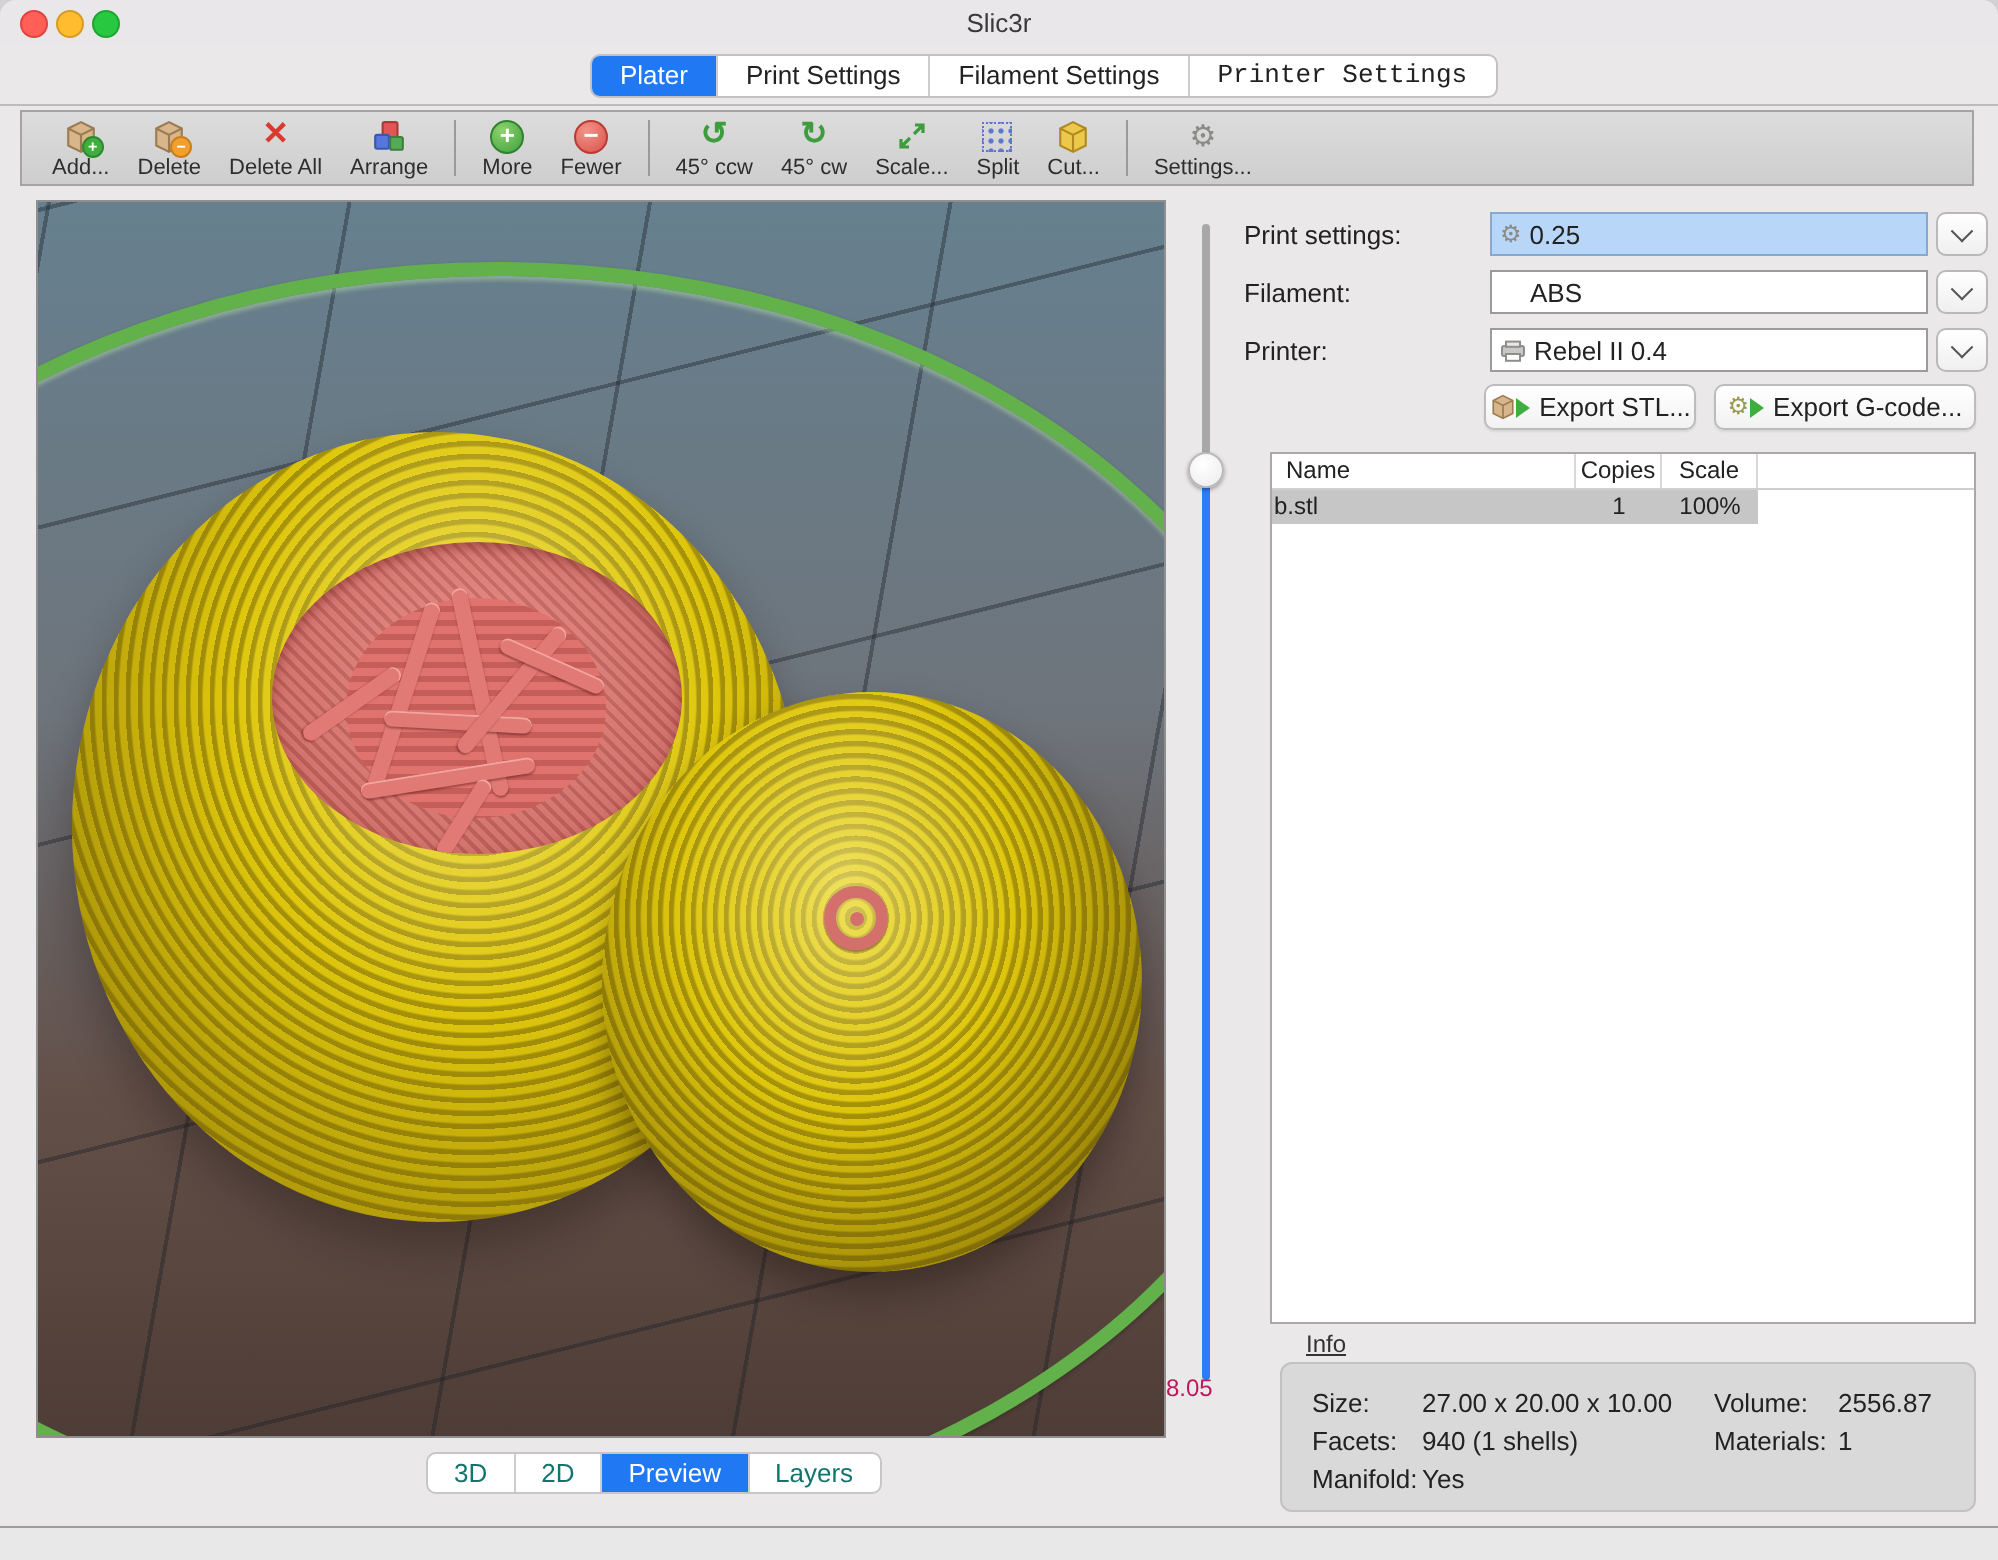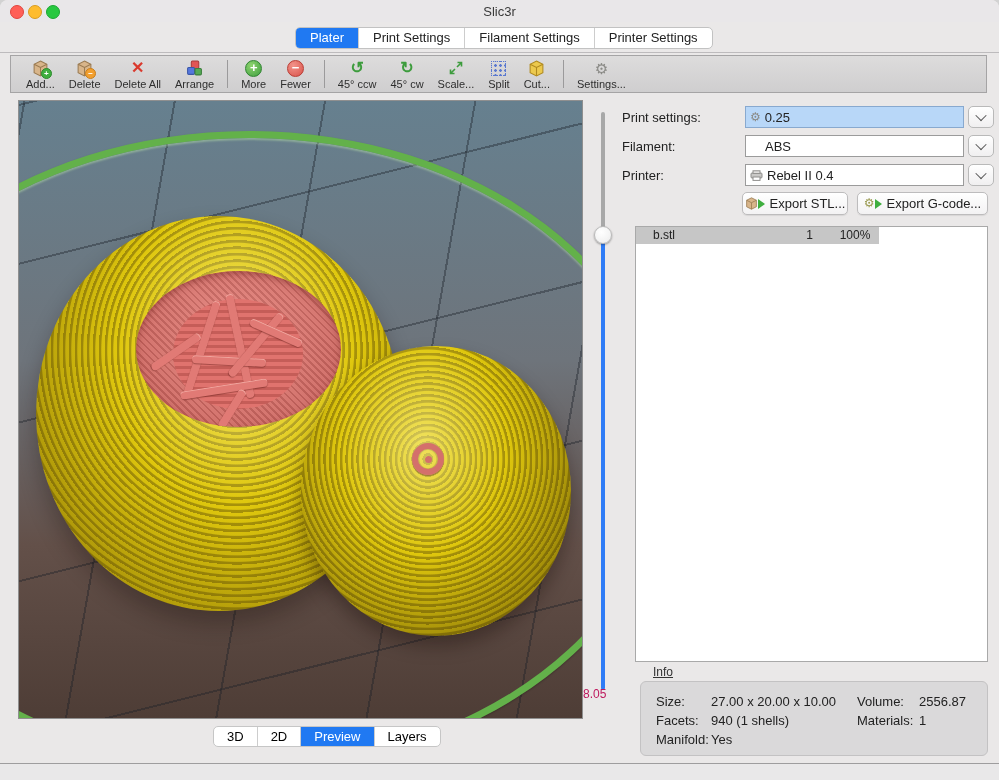--- a/index.html
+++ b/index.html
@@ -10,21 +10,21 @@
   .tl{position:absolute;top:5px;width:12px;height:12px;border-radius:50%;}
   .tl.red{left:10px;background:#ff5f57;border:1px solid #e0443e;}
   .tl.yellow{left:28px;background:#febc2e;border:1px solid #d89c22;}
   .tl.green{left:46px;background:#28c840;border:1px solid #1da632;}
   .title{position:absolute;left:0;top:4px;width:100%;text-align:center;font-size:13px;color:#3a3a3a;}
   
   .tabs{position:absolute;left:295px;top:27px;height:22px;display:flex;background:#fff;
         border:1px solid #c2c2c2;border-radius:5px;overflow:hidden;box-sizing:border-box;}
   .tab{padding:0 14px;font-size:13px;line-height:20px;color:#222;border-right:1px solid #cdcdcd;
        cursor:default;white-space:nowrap;}
-  .tab:last-child{border-right:none;}
+  .tab:last-child{border-right:none;font-family:Liberation Mono, monospace;}
   .tab.active{background:#2079f2;color:#fff;}
   .topline{position:absolute;left:0;top:52px;width:999px;height:1px;background:#bdbbbd;}
   
   .toolbar{position:absolute;left:10px;top:55px;width:977px;height:38px;
            background:linear-gradient(#dddcdc,#cfcecf);border:1px solid #a5a4a5;
            display:flex;align-items:flex-end;padding:0 0 2px 8px;box-sizing:border-box;}
   .titem{display:flex;flex-direction:column;align-items:center;margin:0 7px;cursor:default;}
   .titem .ic{height:18px;display:flex;align-items:center;justify-content:center;position:relative;}
   .titem .lb{font-size:11px;color:#2e2e2e;margin-top:1px;white-space:nowrap;}
   .tsep{width:1px;height:28px;background:#9b9a9b;margin:0 6px 2px 6px;}
@@ -77,21 +77,21 @@
   
   .slider-track-top{position:absolute;left:601px;top:112px;width:4px;height:118px;background:#a8a8a8;border-radius:2px;}
   .slider-track-bottom{position:absolute;left:601px;top:242px;width:4px;height:448px;background:#2f7cf6;border-radius:2px;}
   .slider-thumb{position:absolute;left:594px;top:226px;width:18px;height:18px;border-radius:50%;
     background:radial-gradient(circle at 40% 32%,#ffffff,#ececec);border:1px solid #b9b9b9;
     box-shadow:0 1px 2px rgba(0,0,0,.35);box-sizing:border-box;}
   .slider-value{position:absolute;left:583px;top:687px;width:44px;font-size:12px;color:#be185d;}
   
   .viewtabs{position:absolute;left:213px;top:726px;height:21px;display:flex;background:#fff;
     border:1px solid #c6c6c6;border-radius:5px;overflow:hidden;box-sizing:border-box;}
-  .vtab{padding:0 13px;font-size:13px;line-height:19px;color:#000000;border-right:1px solid #cdcdcd;white-space:nowrap;}
+  .vtab{padding:0 13px;font-size:13px;line-height:19px;color:#0f766e;border-right:1px solid #cdcdcd;white-space:nowrap;}
   .vtab:last-child{border-right:none;}
   .vtab.active{background:#2079f2;color:#fff;}
   
   .rlabel{position:absolute;width:118px;text-align:left;font-size:13px;color:#222;}
   .field{position:absolute;left:745px;width:219px;height:22px;background:#fff;border:1px solid #9b9b9b;
     box-sizing:border-box;font-size:13px;display:flex;align-items:center;padding-left:4px;gap:4px;}
   .field.selected{background:#b8d7f8;border-color:#88a9cf;}
   .combo-btn{position:absolute;left:968px;width:26px;height:22px;background:linear-gradient(#ffffff,#f0eff0);
     border:1px solid #b9b9b9;border-radius:5px;box-sizing:border-box;display:flex;align-items:center;justify-content:center;}
   .chev{width:7px;height:7px;border-right:1.6px solid #555;border-bottom:1.6px solid #555;
@@ -106,21 +106,21 @@
   
   .objtable{position:absolute;left:635px;top:226px;width:353px;height:436px;background:#fff;
     border:1px solid #a9a9a9;box-sizing:border-box;font-size:12px;}
   .thead{position:relative;height:17px;border-bottom:1px solid #cfcfcf;display:flex;color:#222;}
   .th{line-height:16px;box-sizing:border-box;border-right:1px solid #d9d9d9;}
   .th.name{width:152px;padding-left:7px;}
   .th.copies{width:43px;text-align:center;}
   .th.scale{width:48px;text-align:center;}
   .trow{height:17px;display:flex;line-height:17px;}
   .trow.selected{background:#c6c6c6;width:243px;}
-  .td.name{width:152px;padding-left:17px;box-sizing:border-box;}
+  .td.name{width:152px;padding-left:1px;box-sizing:border-box;}
   .td.copies{width:43px;text-align:center;}
   .td.scale{width:48px;text-align:center;}
   
   .info-title{position:absolute;left:653px;top:665px;font-size:12px;color:#333;text-decoration:underline;}
   .infobox{position:absolute;left:640px;top:681px;width:348px;height:75px;background:#dad9da;
     border:1px solid #c3c2c3;border-radius:6px;box-sizing:border-box;font-size:13px;color:#222;}
   .inf{position:absolute;white-space:nowrap;}
   .bottomline{position:absolute;left:0;top:763px;width:999px;height:1px;background:#9e9d9e;}
   .bottomstrip{position:absolute;left:0;top:764px;width:999px;height:16px;background:#e9e8e9;}
   
@@ -310,20 +310,25 @@
   </div>
   <div class="btn" style="left:857px;top:192px;width:131px;">
     <span style="display:flex;align-items:center;">
       <span class="gear small" style="color:#9a9a50;">⚙</span>
       <span class="greenarrow"></span>
     </span>
     <span>Export G-code...</span>
   </div>
 
   <div class="objtable">
+    <div class="thead">
+      <span class="th name">Name</span>
+      <span class="th copies">Copies</span>
+      <span class="th scale">Scale</span>
+    </div>
     <div class="trow selected">
       <span class="td name">b.stl</span>
       <span class="td copies">1</span>
       <span class="td scale">100%</span>
     </div>
   </div>
 
   <div class="info-title">Info</div>
   <div class="infobox">
     <span class="inf" style="left:15px;top:12px;">Size:</span>

